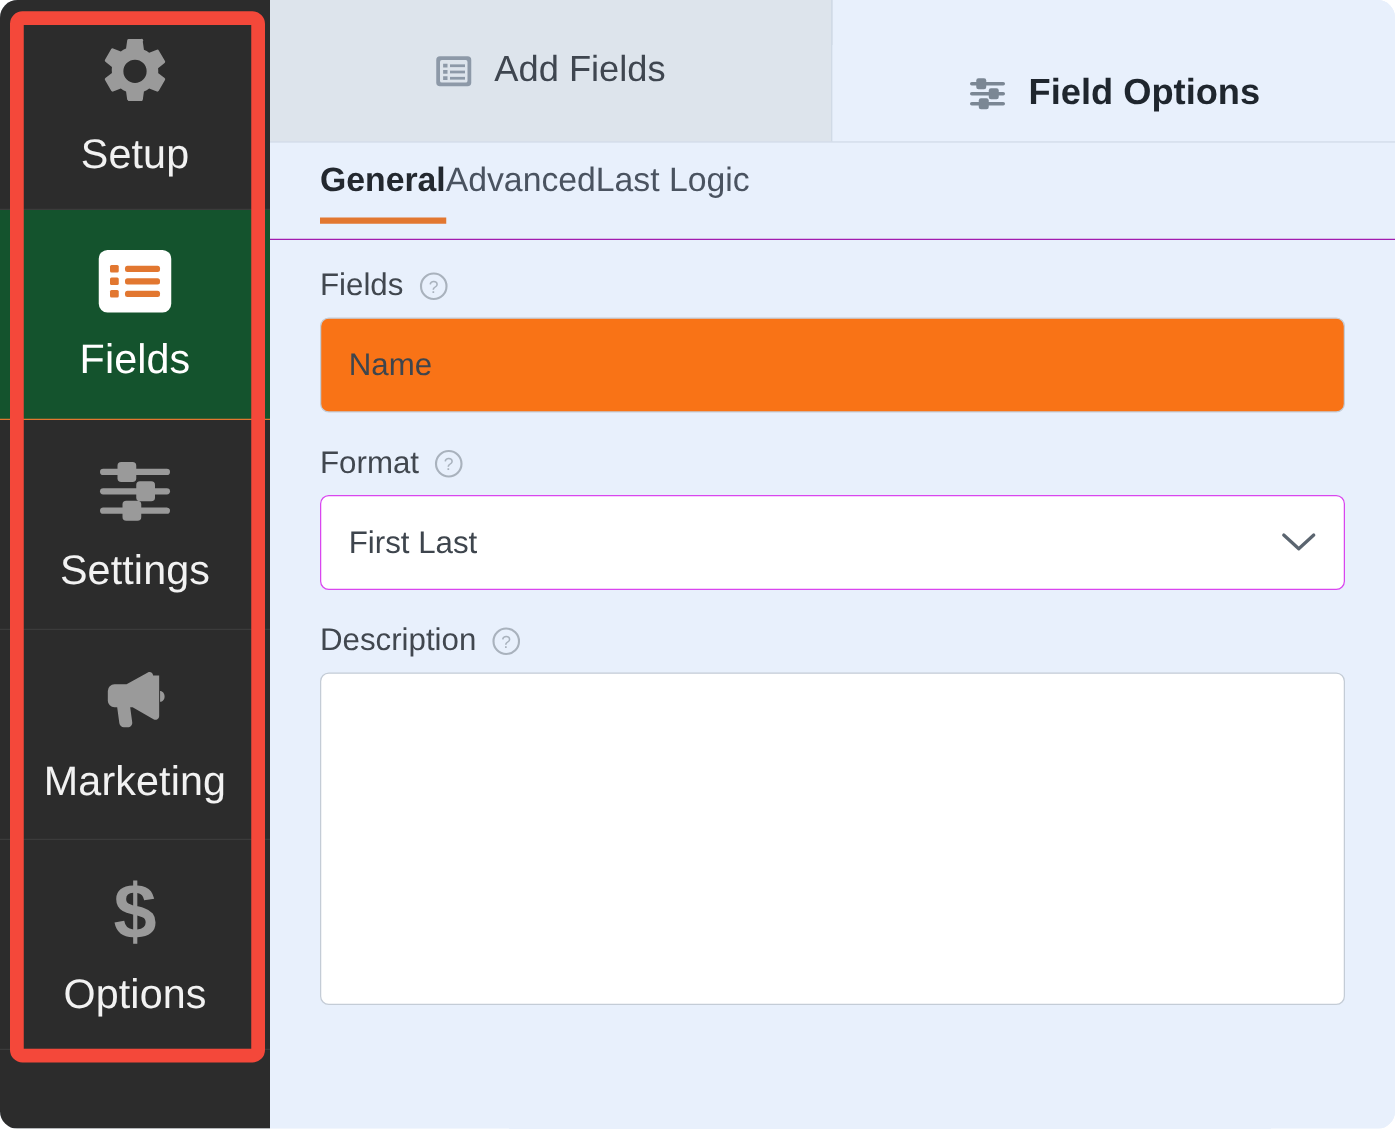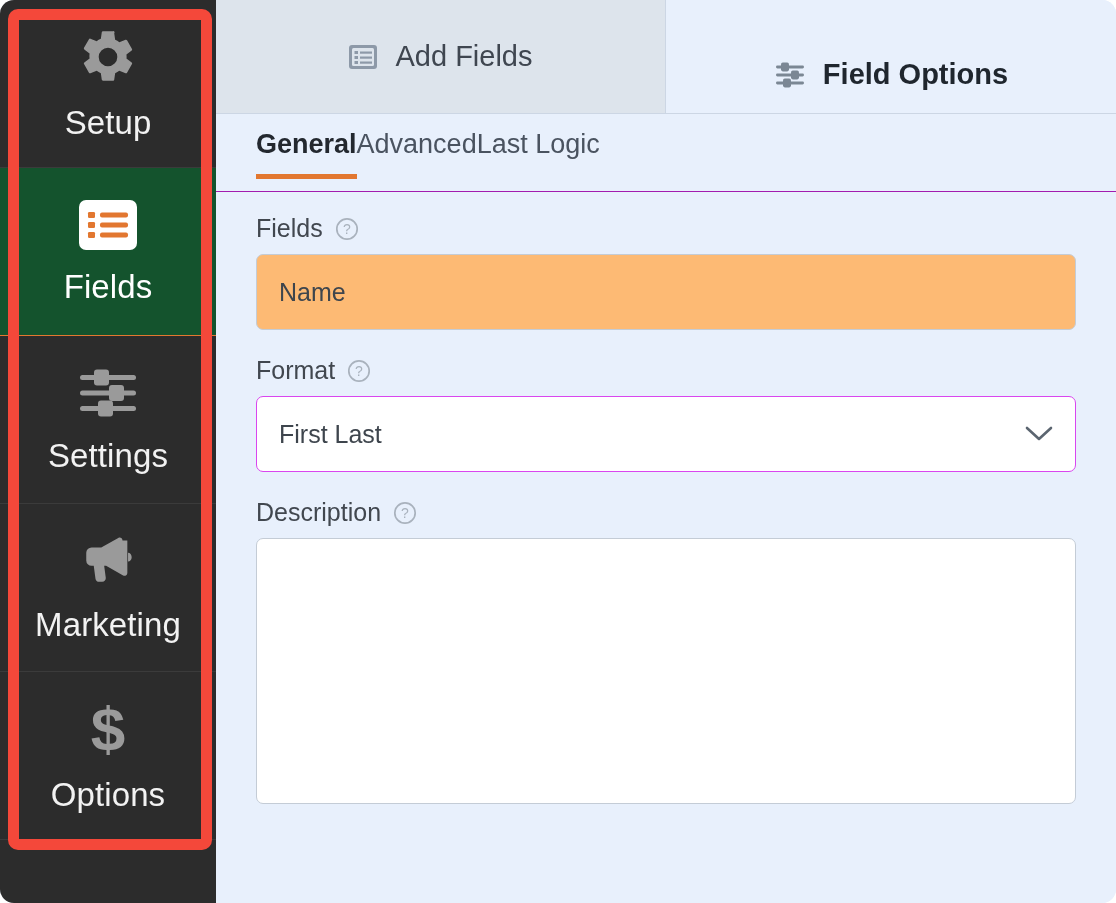--- a/index.html
+++ b/index.html
@@ -169,21 +169,21 @@
   .field-label {
     font-size: 25px;
     color: #41474f;
   }
   .help-icon { line-height: 0; display: block; cursor: pointer; }
 
   .text-input {
     width: 100%;
     height: 76px;
     box-sizing: border-box;
-    background: #fdba74;
+    background: #f97316;
     border: 1px solid #c4ccd6;
     border-radius: 7px;
     font-size: 25px;
     color: #3e454d;
     padding: 0 22px;
     font-family: "Liberation Sans", sans-serif;
     outline: none;
   }
 
   .select-wrap { position: relative; width: 100%; }

